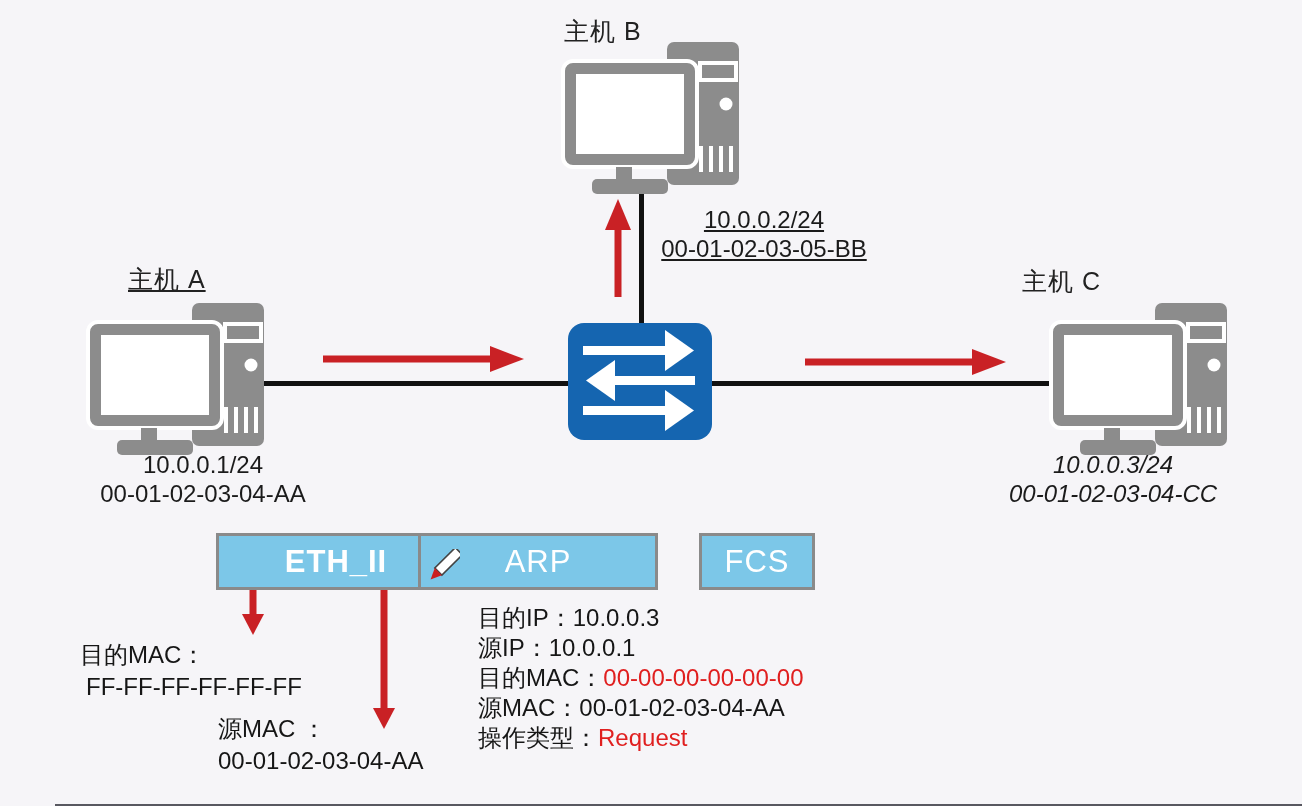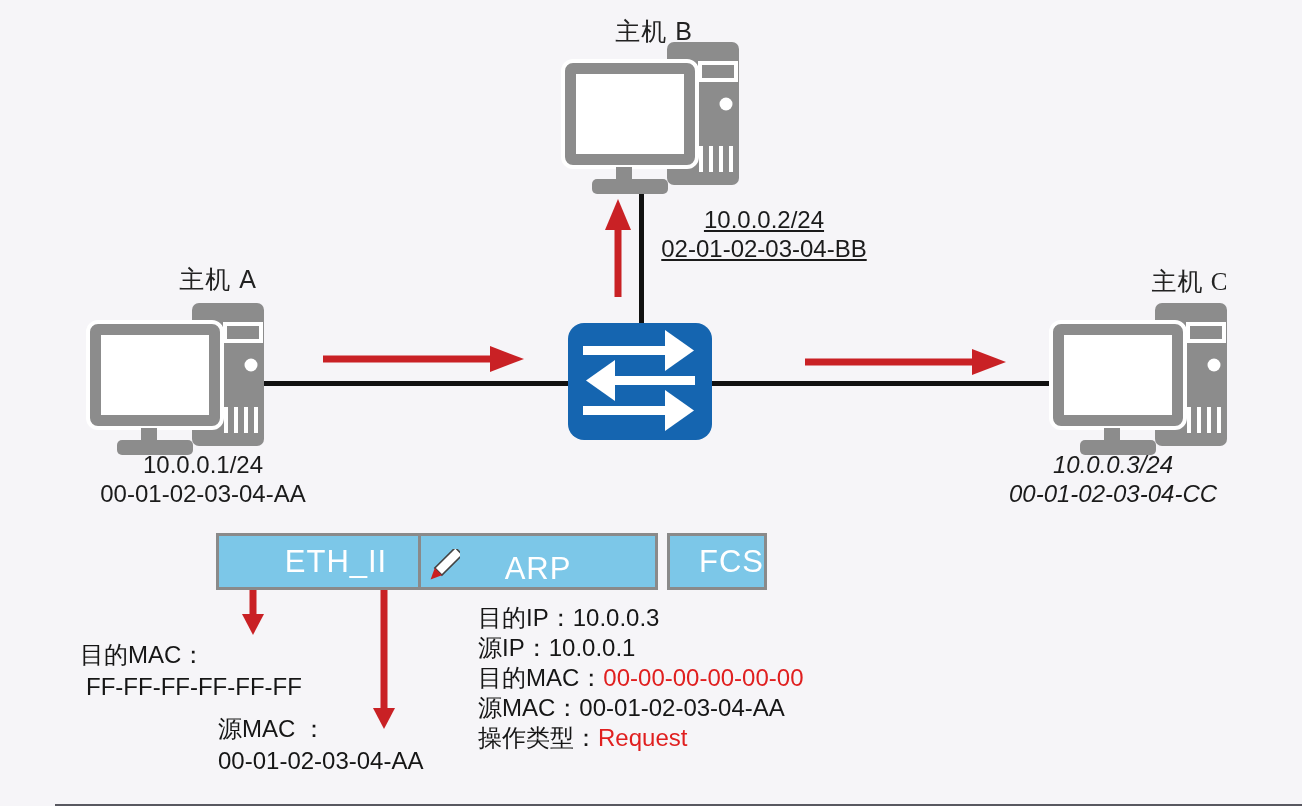--- a/index.html
+++ b/index.html
@@ -8,21 +8,21 @@
     background:#f6f5f8;
     font-family:"Liberation Sans","DejaVu Sans",sans-serif;
     color:#1c1c1c;
   }
   .abs{position:absolute;}
   
   .link-h{position:absolute;height:5px;background:#111;}
   .link-v{position:absolute;width:5px;background:#111;}
   
   .host-title{
-    position:absolute;width:180px;text-align:center;
+    position:absolute;width:180px;text-align:left;
     font-size:25px;color:#222;letter-spacing:1px;
   }
   .host-info{
     position:absolute;width:240px;text-align:center;
     font-size:24px;line-height:29px;color:#1b1b1b;
   }
   
   .fbox{
     position:absolute;top:533px;height:57px;box-sizing:border-box;
     background:#7cc7e8;border:3px solid #8a8a8a;
@@ -51,21 +51,21 @@
 </svg>
 <svg class="abs" style="left:800px;top:346px;" width="210" height="32">
   <line x1="5" y1="16" x2="178" y2="16" stroke="#c92125" stroke-width="7"></line>
   <polygon points="172,3 206,16 172,29" fill="#c92125"></polygon>
 </svg>
 <svg class="abs" style="left:601px;top:196px;" width="34" height="104">
   <line x1="17" y1="101" x2="17" y2="26" stroke="#c92125" stroke-width="7"></line>
   <polygon points="4,34 17,3 30,34" fill="#c92125"></polygon>
 </svg>
 
-<div class="host-title" style="left:128px;top:263px;">主机 A</div>
+<div class="host-title" style="left:128px;top:263px;text-decoration:underline;">主机 A</div>
 <svg class="abs" style="left:85px;top:303px;" width="180" height="152" viewBox="0 0 180 152">
   <rect x="107" y="0" width="72" height="143" rx="7" fill="#8c8c8c"></rect>
   <rect x="140" y="21" width="36" height="17" fill="none" stroke="#fff" stroke-width="4"></rect>
   <circle cx="166" cy="62" r="6.5" fill="#fff"></circle>
   <g stroke="#fff" stroke-width="4">
     <line x1="141" y1="104" x2="141" y2="130"></line>
       <line x1="151" y1="104" x2="151" y2="130"></line>
     <line x1="161" y1="104" x2="161" y2="130"></line>
       <line x1="171" y1="104" x2="171" y2="130"></line>
   </g>
@@ -90,24 +90,24 @@
     <line x1="161" y1="104" x2="161" y2="130"></line>
       <line x1="171" y1="104" x2="171" y2="130"></line>
   </g>
   <rect x="3" y="19" width="134" height="106" rx="10" fill="#8c8c8c" stroke="#fff" stroke-width="4"></rect>
   <rect x="16" y="32" width="108" height="80" fill="#fff"></rect>
   <rect x="56" y="125" width="16" height="14" fill="#8c8c8c"></rect>
   <rect x="32" y="137" width="76" height="15" rx="5" fill="#8c8c8c"></rect>
 </svg>
 <div class="host-info" style="left:644px;top:205px;text-decoration:underline;">
   <div>10.0.0.2/24</div>
-  <div>02-01-02-03-04-BB</div>
+  <div>00-01-02-03-05-BB</div>
 </div>
 
-<div class="host-title" style="left:1100px;top:265px;font-family:Liberation Serif, serif;">主机 C</div>
+<div class="host-title" style="left:1022px;top:265px;">主机 C</div>
 <svg class="abs" style="left:1048px;top:303px;" width="180" height="152" viewBox="0 0 180 152">
   <rect x="107" y="0" width="72" height="143" rx="7" fill="#8c8c8c"></rect>
   <rect x="140" y="21" width="36" height="17" fill="none" stroke="#fff" stroke-width="4"></rect>
   <circle cx="166" cy="62" r="6.5" fill="#fff"></circle>
   <g stroke="#fff" stroke-width="4">
     <line x1="141" y1="104" x2="141" y2="130"></line>
       <line x1="151" y1="104" x2="151" y2="130"></line>
     <line x1="161" y1="104" x2="161" y2="130"></line>
       <line x1="171" y1="104" x2="171" y2="130"></line>
   </g>
@@ -126,33 +126,33 @@
   <g fill="#fff">
     <rect x="15" y="23" width="84" height="9"></rect>
     <polygon points="97,7 126,27.5 97,48"></polygon>
     <rect x="45" y="53" width="82" height="9"></rect>
     <polygon points="47,37 18,57.5 47,78"></polygon>
     <rect x="15" y="83" width="84" height="9"></rect>
     <polygon points="97,67 126,87.5 97,108"></polygon>
   </g>
 </svg>
 
-<div class="fbox" style="left:216px;width:240px;">
+<div class="fbox" style="left:216px;width:240px;font-weight:bold;">
   <span>ETH_II</span>
 </div>
-<div class="fbox" style="left:418px;width:240px;align-items:flex-end;">
+<div class="fbox" style="left:418px;width:240px;">
   <svg class="pencil" width="32" height="36" viewBox="0 0 32 36">
     <g transform="rotate(45 16 17)">
       <rect x="11" y="-4" width="10" height="29" fill="#fff" stroke="#444" stroke-width="1.6"></rect>
       <polygon points="11,25 21,25 16,36" fill="#cb1f1f"></polygon>
     </g>
   </svg>
   <span>ARP</span>
 </div>
-<div class="fbox" style="left:667px;width:100px;justify-content:flex-end;">
+<div class="fbox" style="left:699px;width:116px;">
   <span>FCS</span>
 </div>
 
 <svg class="abs" style="left:240px;top:590px;" width="26" height="46">
   <line x1="13" y1="0" x2="13" y2="27" stroke="#c92125" stroke-width="7"></line>
   <polygon points="2,24 24,24 13,45" fill="#c92125"></polygon>
 </svg>
 <svg class="abs" style="left:371px;top:590px;" width="26" height="140">
   <line x1="13" y1="0" x2="13" y2="121" stroke="#c92125" stroke-width="7"></line>
   <polygon points="2,118 24,118 13,139" fill="#c92125"></polygon>

